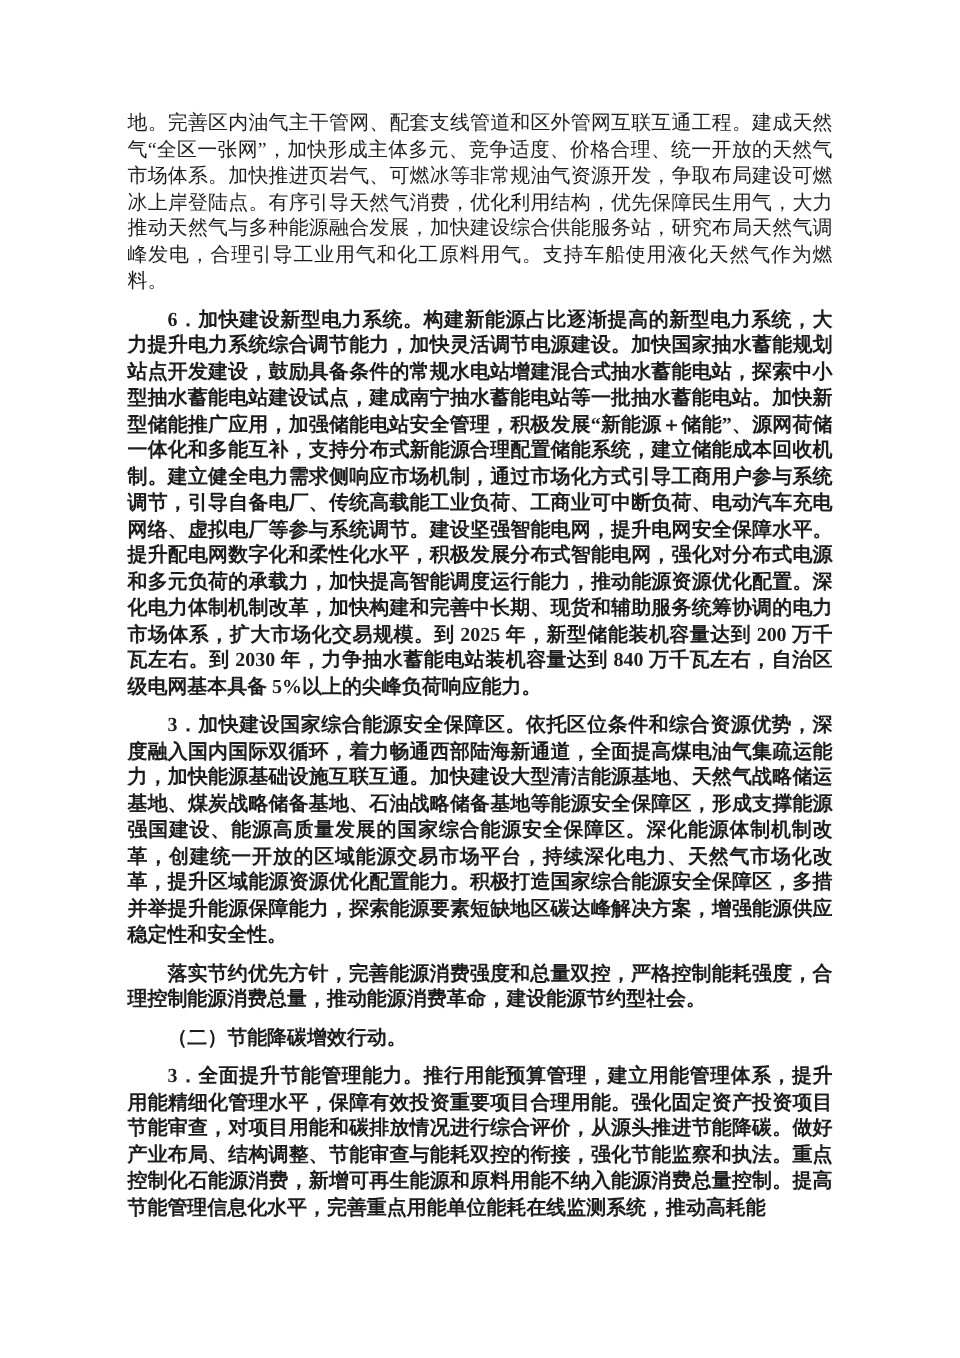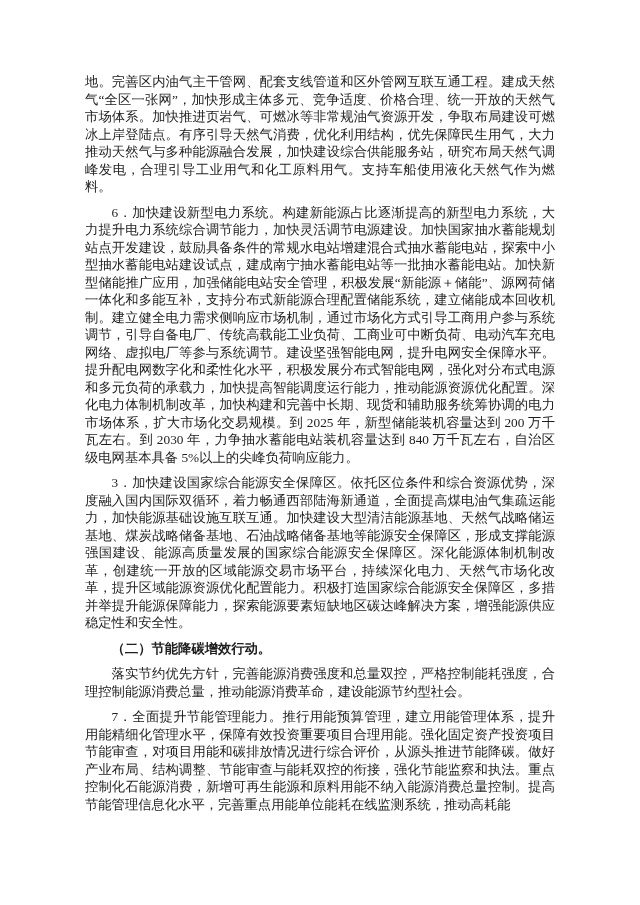--- a/index.html
+++ b/index.html
@@ -24,33 +24,34 @@
     font-size: 13.3px;
     line-height: 17.5px;
     color: #1d1d1d;
     text-align: justify;
     text-justify: inter-ideograph;
     word-break: break-all;
     margin: 0 0 8px 0;
   }
   .indent {
     text-indent: 2em;
+    font-weight: bold;
   }
   .heading {
     font-weight: 700;
   }
 </style>
 </head>
 <body>
 
 <div class="page">
   <p class="doc-text">地。完善区内油气主干管网、配套支线管道和区外管网互联互通工程。建成天然气“全区一张网”，加快形成主体多元、竞争适度、价格合理、统一开放的天然气市场体系。加快推进页岩气、可燃冰等非常规油气资源开发，争取布局建设可燃冰上岸登陆点。有序引导天然气消费，优化利用结构，优先保障民生用气，大力推动天然气与多种能源融合发展，加快建设综合供能服务站，研究布局天然气调峰发电，合理引导工业用气和化工原料用气。支持车船使用液化天然气作为燃料。</p>
 
   <p class="doc-text indent">6．加快建设新型电力系统。构建新能源占比逐渐提高的新型电力系统，大力提升电力系统综合调节能力，加快灵活调节电源建设。加快国家抽水蓄能规划站点开发建设，鼓励具备条件的常规水电站增建混合式抽水蓄能电站，探索中小型抽水蓄能电站建设试点，建成南宁抽水蓄能电站等一批抽水蓄能电站。加快新型储能推广应用，加强储能电站安全管理，积极发展“新能源＋储能”、源网荷储一体化和多能互补，支持分布式新能源合理配置储能系统，建立储能成本回收机制。建立健全电力需求侧响应市场机制，通过市场化方式引导工商用户参与系统调节，引导自备电厂、传统高载能工业负荷、工商业可中断负荷、电动汽车充电网络、虚拟电厂等参与系统调节。建设坚强智能电网，提升电网安全保障水平。提升配电网数字化和柔性化水平，积极发展分布式智能电网，强化对分布式电源和多元负荷的承载力，加快提高智能调度运行能力，推动能源资源优化配置。深化电力体制机制改革，加快构建和完善中长期、现货和辅助服务统筹协调的电力市场体系，扩大市场化交易规模。到 2025 年，新型储能装机容量达到 200 万千瓦左右。到 2030 年，力争抽水蓄能电站装机容量达到 840 万千瓦左右，自治区级电网基本具备 5%以上的尖峰负荷响应能力。</p>
 
   <p class="doc-text indent">3．加快建设国家综合能源安全保障区。依托区位条件和综合资源优势，深度融入国内国际双循环，着力畅通西部陆海新通道，全面提高煤电油气集疏运能力，加快能源基础设施互联互通。加快建设大型清洁能源基地、天然气战略储运基地、煤炭战略储备基地、石油战略储备基地等能源安全保障区，形成支撑能源强国建设、能源高质量发展的国家综合能源安全保障区。深化能源体制机制改革，创建统一开放的区域能源交易市场平台，持续深化电力、天然气市场化改革，提升区域能源资源优化配置能力。积极打造国家综合能源安全保障区，多措并举提升能源保障能力，探索能源要素短缺地区碳达峰解决方案，增强能源供应稳定性和安全性。</p>
 
+  <p class="doc-text indent">落实节约优先方针，完善能源消费强度和总量双控，严格控制能耗强度，合理控制能源消费总量，推动能源消费革命，建设能源节约型社会。</p>
+
   <p class="doc-text indent heading">（二）节能降碳增效行动。</p>
 
-  <p class="doc-text indent">落实节约优先方针，完善能源消费强度和总量双控，严格控制能耗强度，合理控制能源消费总量，推动能源消费革命，建设能源节约型社会。</p>
-
-  <p class="doc-text indent">7．全面提升节能管理能力。推行用能预算管理，建立用能管理体系，提升用能精细化管理水平，保障有效投资重要项目合理用能。强化固定资产投资项目节能审查，对项目用能和碳排放情况进行综合评价，从源头推进节能降碳。做好产业布局、结构调整、节能审查与能耗双控的衔接，强化节能监察和执法。重点控制化石能源消费，新增可再生能源和原料用能不纳入能源消费总量控制。提高节能管理信息化水平，完善重点用能单位能耗在线监测系统，推动高耗能</p>
+  <p class="doc-text indent">3．全面提升节能管理能力。推行用能预算管理，建立用能管理体系，提升用能精细化管理水平，保障有效投资重要项目合理用能。强化固定资产投资项目节能审查，对项目用能和碳排放情况进行综合评价，从源头推进节能降碳。做好产业布局、结构调整、节能审查与能耗双控的衔接，强化节能监察和执法。重点控制化石能源消费，新增可再生能源和原料用能不纳入能源消费总量控制。提高节能管理信息化水平，完善重点用能单位能耗在线监测系统，推动高耗能</p>
 </div>
 
 </body></html>

